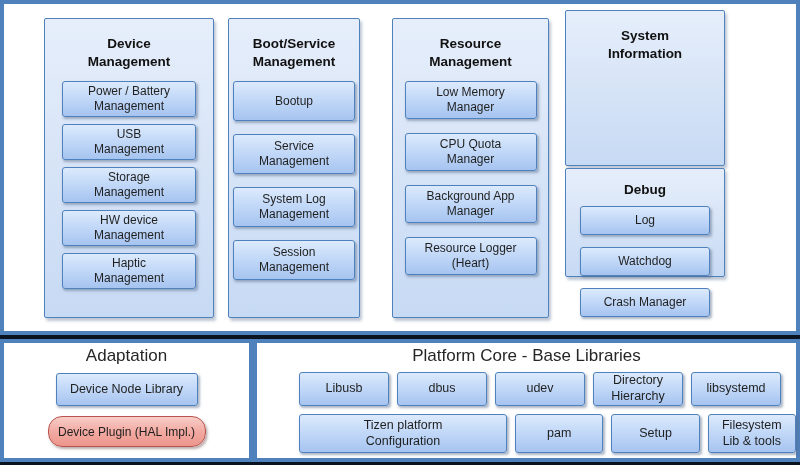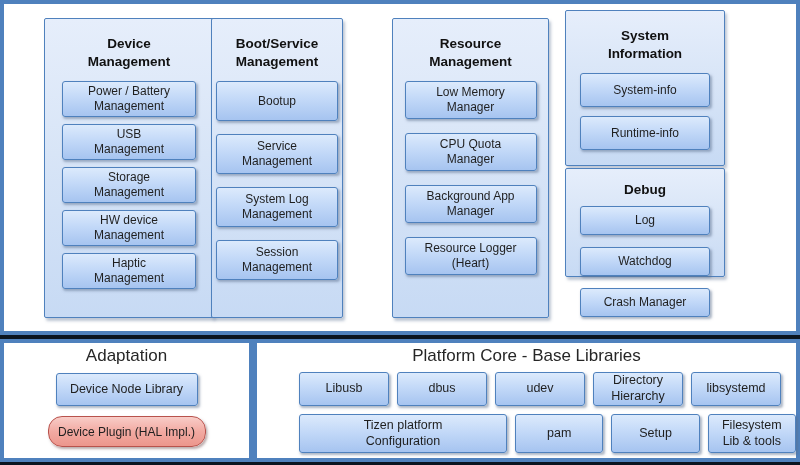--- a/index.html
+++ b/index.html
@@ -15,21 +15,21 @@
   .divider-mid{top:335px;height:4px;}
   .divider-bottom{top:462px;height:3px;}
 
   .panel{
     position:absolute;box-sizing:border-box;border:1.5px solid #4f81bd;border-radius:2px;
     background:linear-gradient(180deg,#e6eefb 0%,#d8e5f7 45%,#c7daf4 100%);
     box-shadow:2px 3px 3px rgba(110,130,160,.45);
     display:flex;flex-direction:column;align-items:center;
   }
   .p1{left:44px;top:18px;width:170px;height:300px;}
-  .p2{left:211px;top:18px;width:132px;height:300px;}
+  .p2{left:228px;top:18px;width:132px;height:300px;}
   .p3{left:392px;top:18px;width:157px;height:300px;}
   .p4{left:565px;top:10px;width:160px;height:156px;}
   .p5{left:565px;top:168px;width:160px;height:109px;}
 
   .panel-title{
     font-weight:bold;font-size:13.5px;line-height:1.3;text-align:center;
     white-space:pre-line;margin:16px 0 11px;color:#111;
   }
   .p5 .panel-title{margin:12px 0 7px;}
   .stack{display:flex;flex-direction:column;align-items:center;}
@@ -116,24 +116,20 @@
     <div class="sub">Background App
 Manager</div>
     <div class="sub">Resource Logger
 (Heart)</div>
   </div>
 </div>
 
 <div class="panel p4">
   <div class="panel-title">System
 Information</div>
-  <div class="stack">
-    <div class="sub">System-info</div>
-    <div class="sub">Runtime-info</div>
-  </div>
 </div>
 
 <div class="panel p5">
   <div class="panel-title">Debug</div>
   <div class="stack">
     <div class="sub">Log</div>
     <div class="sub">Watchdog</div>
     <div class="sub">Crash Manager</div>
   </div>
 </div>

